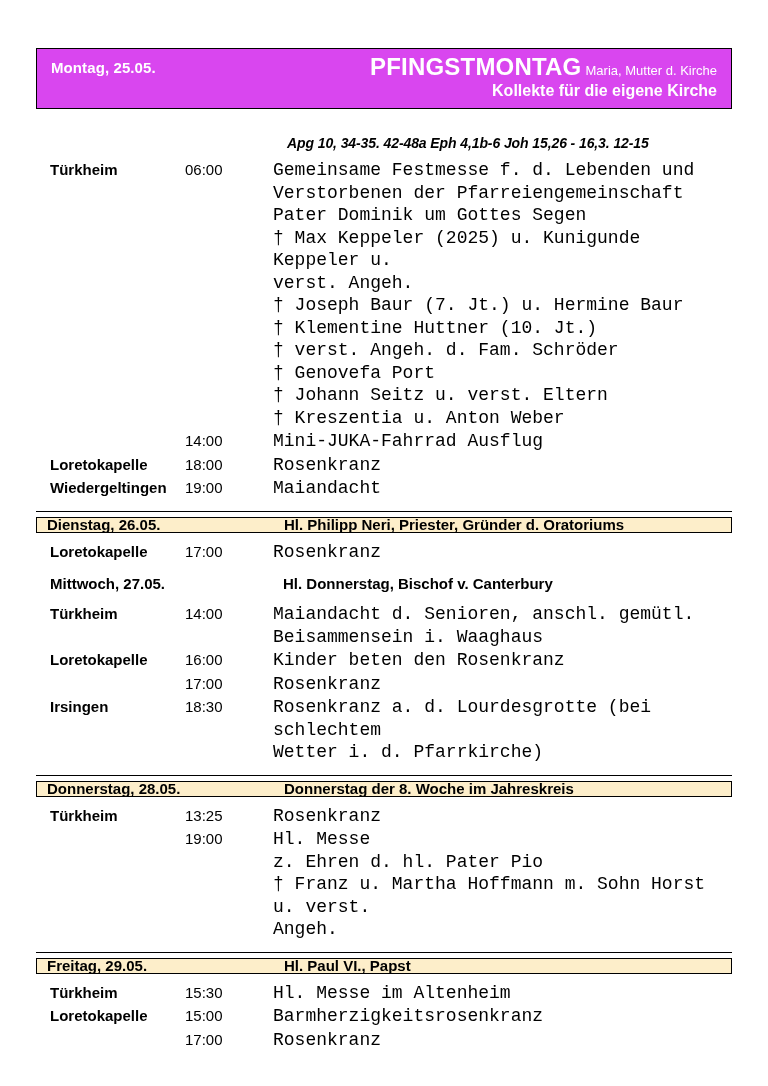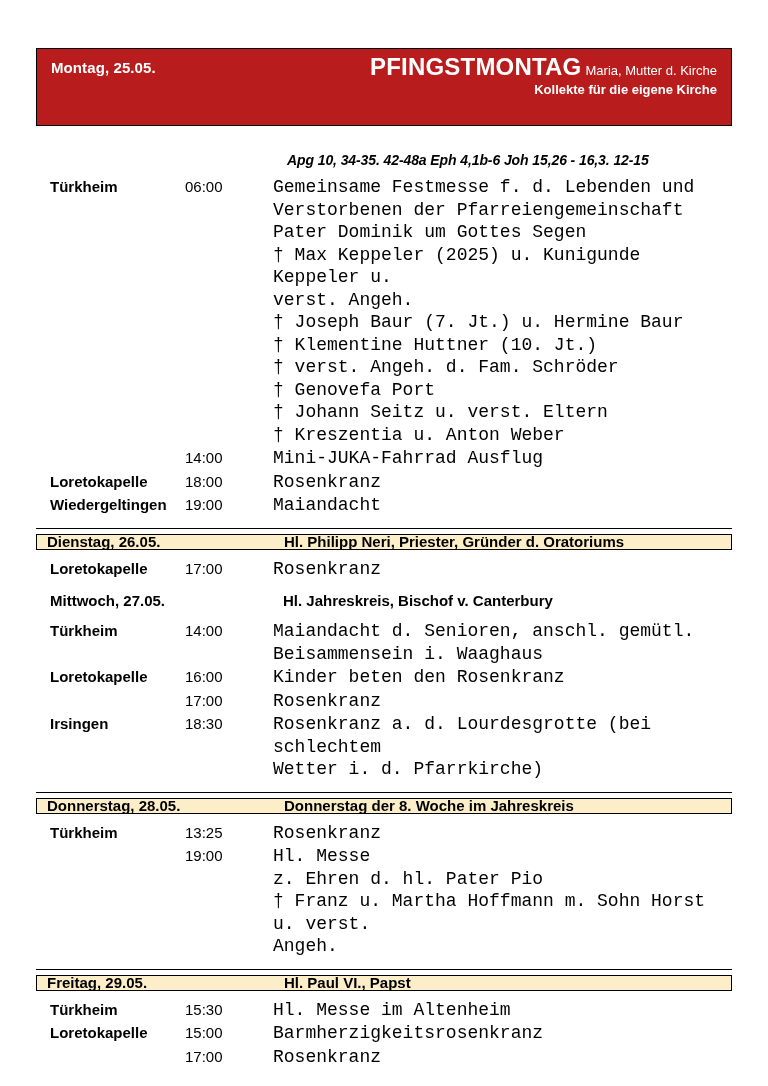--- a/index.html
+++ b/index.html
@@ -20,24 +20,24 @@
     position: relative;
     width: 768px;
     height: 1086px;
     box-sizing: border-box;
     padding: 0 36px;
   }
 
   
   .feast-banner {
     margin-top: 48px;
-    background: #b91c1c;
+    background: #d946ef;
     border: 1.5px solid #000000;
     color: #ffffff;
-    height: 78px;
+    height: 61px;
     box-sizing: border-box;
     position: relative;
   }
   .feast-date {
     position: absolute;
     left: 14px;
     top: 10px;
     font-size: 15px;
     font-weight: bold;
     letter-spacing: 0.1px;
@@ -59,21 +59,21 @@
   .feast-subtitle {
     font-size: 13px;
     font-weight: normal;
     vertical-align: baseline;
     margin-left: 4px;
   }
   .feast-collection {
     position: absolute;
     right: 14px;
     top: 33px;
-    font-size: 13px;
+    font-size: 16px;
     font-weight: bold;
     text-align: right;
     white-space: nowrap;
   }
 
   
   .readings {
     margin-top: 26px;
     padding-left: 251px;
     font-size: 14px;
@@ -208,21 +208,21 @@
       <div class="entries">
         <div class="entry">
           <div class="place">Loretokapelle</div>
           <div class="time">17:00</div>
           <div class="desc">Rosenkranz</div>
         </div>
       </div>
       <div class="group-gap"></div>
       <div class="day-bar plain">
         <div class="day-name">Mittwoch, 27.05.</div>
-        <div class="day-feast">Hl. Jahreskreis, Bischof v. Canterbury</div>
+        <div class="day-feast">Hl. Donnerstag, Bischof v. Canterbury</div>
       </div>
       <div class="entries">
         <div class="entry">
           <div class="place">Türkheim</div>
           <div class="time">14:00</div>
           <div class="desc">Maiandacht d. Senioren, anschl. gemütl.
 Beisammensein i. Waaghaus</div>
         </div>
         <div class="entry">
           <div class="place">Loretokapelle</div>

